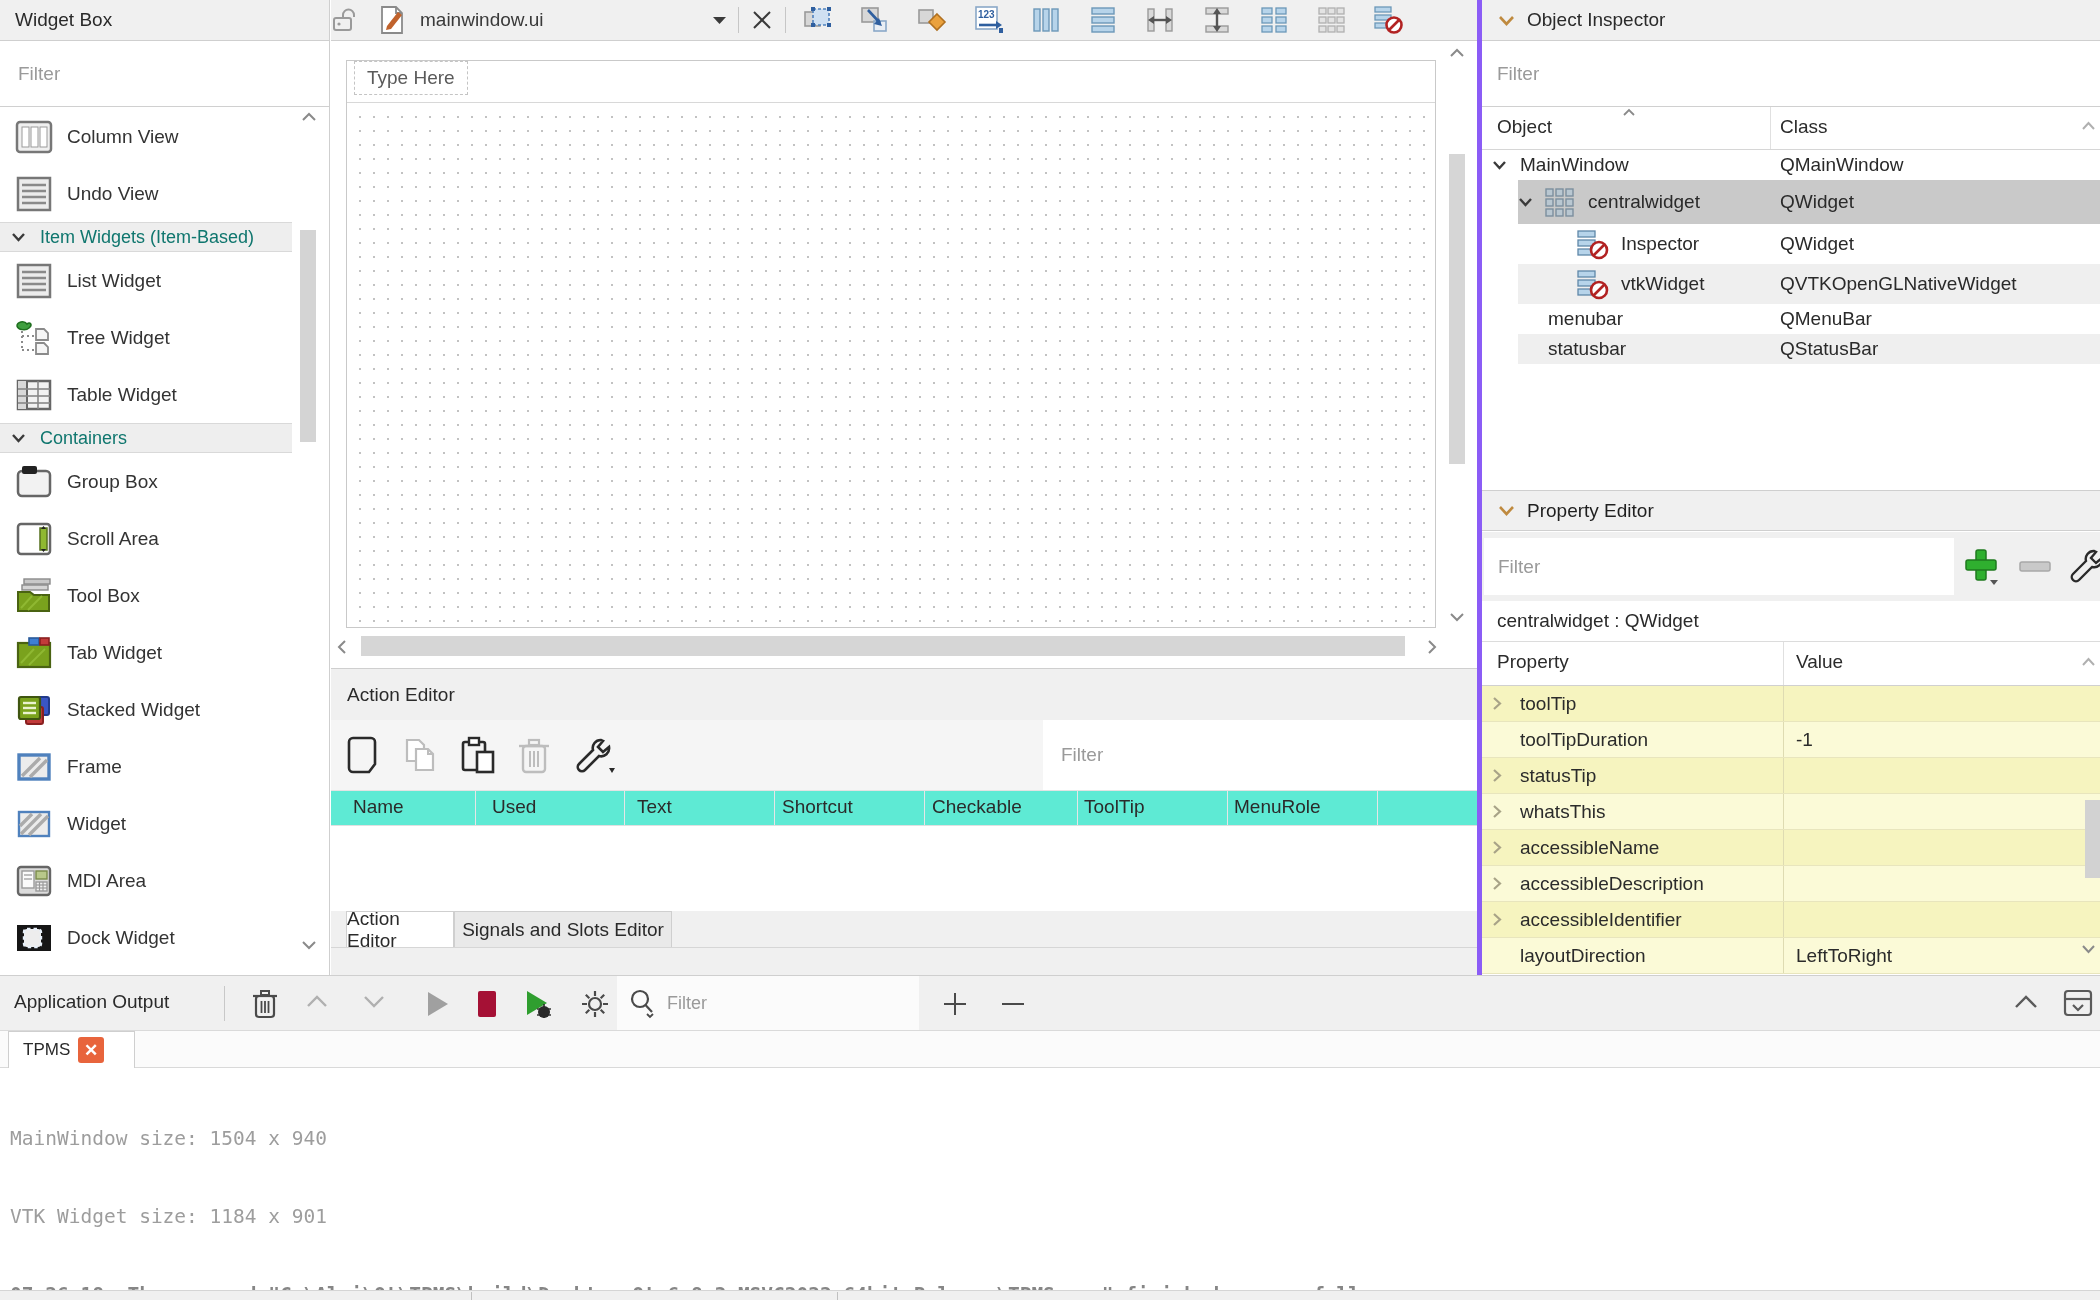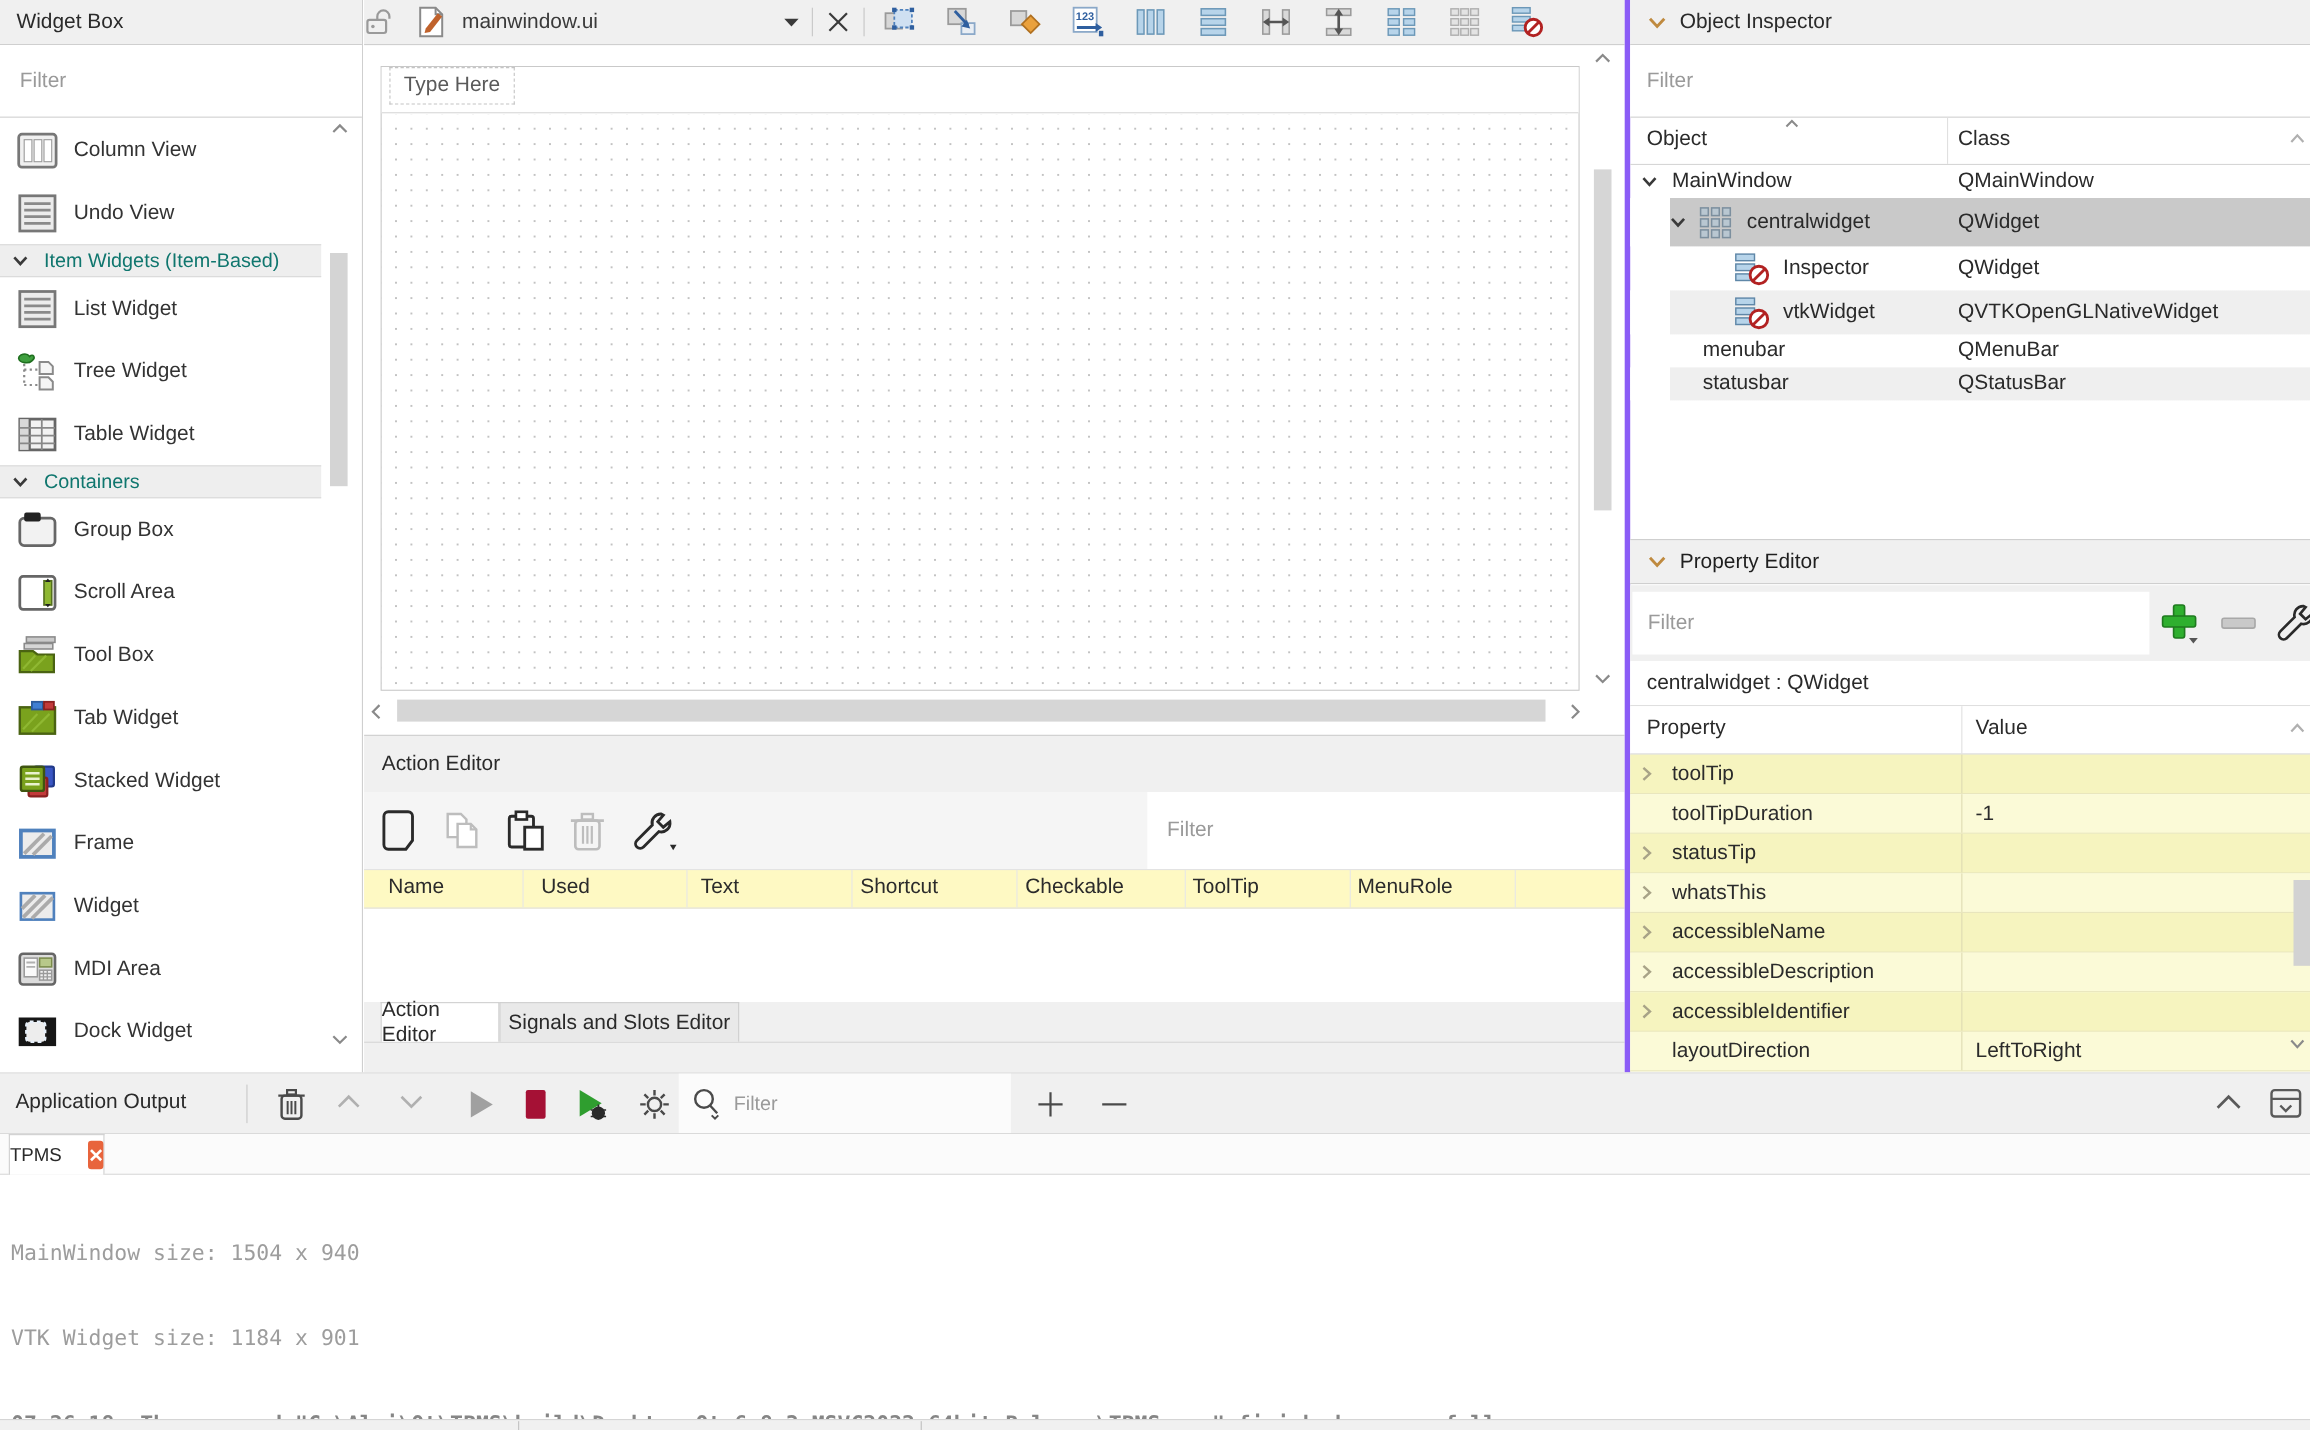--- a/index.html
+++ b/index.html
@@ -42,21 +42,21 @@
   .v-scroll .thumb { position:absolute; left:4px; top:108px; width:16px; height:310px; background:#d6d6d6; }
   .h-scroll { position:absolute; left:4px; top:589px; width:1106px; height:30px; }
   .h-scroll .thumb { position:absolute; left:26px; top:5px; width:1044px; height:20px; background:#d6d6d6; }
 
   
   .action-editor { position:absolute; top:668px; left:0; right:0; height:307px; background:#f0f0f0; border-top:1px solid #cfcfcf; }
   .ae-title { height:51px; display:flex; align-items:center; padding-left:16px; font-size:19px; color:#2a2a2a; }
   .ae-toolbar { position:relative; height:70px; background:#f5f5f5; }
   .ae-ico { position:absolute; top:14px; width:42px; height:42px; }
   .ae-filter { position:absolute; left:712px; top:0; right:0; height:70px; background:#fff; display:flex; align-items:center; padding-left:18px; }
-  .ae-header { position:relative; height:36px; background:#fef9c3; border-top:1px solid #e3e3e3; border-bottom:1px solid #e0e0e0; font-size:19px; color:#2b2b2b; }
+  .ae-header { position:relative; height:36px; background:#5eead4; border-top:1px solid #e3e3e3; border-bottom:1px solid #e0e0e0; font-size:19px; color:#2b2b2b; }
   .ae-col { position:absolute; top:5px; }
   .ae-div { position:absolute; top:0; bottom:0; width:1px; background:#e6e6e6; }
   .ae-body { height:85px; background:#fff; }
   .ae-tabs { position:relative; height:37px; background:#f0f0f0; border-bottom:1px solid #d6d6d6; }
   .ae-tab { position:absolute; top:0; height:36px; display:flex; align-items:center; justify-content:center; font-size:19px; color:#2a2a2a; }
   .ae-tab.active { left:15px; width:108px; background:#fff; border:1px solid #cfcfcf; border-bottom:none; }
   .ae-tab.inactive { left:123px; width:218px; background:#e9e9e9; border:1px solid #cfcfcf; border-bottom:none; }
 
   
   #right { position:absolute; left:1477px; top:0; width:623px; height:975px; background:#fff; border-left:5px solid #8b5cf6; }
@@ -94,21 +94,21 @@
   .pe-scroll-thumb { position:absolute; right:0; top:800px; width:15px; height:78px; background:#d2d2d2; }
 
   
   #output { position:absolute; left:0; top:975px; width:2100px; height:325px; background:#fff; border-top:1px solid #cfcfcf; }
   .out-toolbar { position:relative; height:55px; background:#f0f0f0; border-bottom:1px solid #dadada; }
   .out-title { position:absolute; left:14px; top:15px; font-size:19px; color:#2a2a2a; }
   .out-sep { position:absolute; left:224px; top:10px; width:1px; height:35px; background:#c8c8c8; }
   .out-ico { position:absolute; top:11px; width:34px; height:34px; }
   .out-filter { position:absolute; left:617px; top:0; width:302px; height:54px; background:#fbfbfb; display:flex; align-items:center; padding-left:10px; }
   .tab-row { position:relative; height:37px; background:#fbfbfb; border-bottom:1px solid #d9d9d9; }
-  .out-tab { position:absolute; left:8px; top:0; width:87px; height:37px; background:#fff; border:1px solid #cfcfcf; border-bottom:none; display:flex; align-items:center; gap:24px; }
+  .out-tab { position:absolute; left:8px; top:0; width:127px; height:37px; background:#fff; border:1px solid #cfcfcf; border-bottom:none; display:flex; align-items:center; padding-left:14px; gap:8px; }
   .out-tab-label { font-size:17px; color:#2a2a2a; }
   .tab-close { width:26px; height:26px; background:#e8643c; border-radius:3px; display:flex; align-items:center; justify-content:center; color:#fff; font-size:17px; font-weight:bold; line-height:1; }
   .console { padding:6px 0 0 10px; font-family:"DejaVu Sans Mono", monospace; font-size:19.5px; line-height:26px; white-space:pre; }
   .console .muted { color:#9d9d9d; }
   .console .muted-bold { color:#868686; font-weight:bold; }
   .bottom-strip { position:absolute; left:0; bottom:0; width:2100px; height:10px; background:#f0f0f0; border-top:1px solid #d5d5d5; }
   .bs-tick { position:absolute; top:1px; width:1px; height:9px; background:#c0c0c0; }
 </style>
 </head>
 <body>

